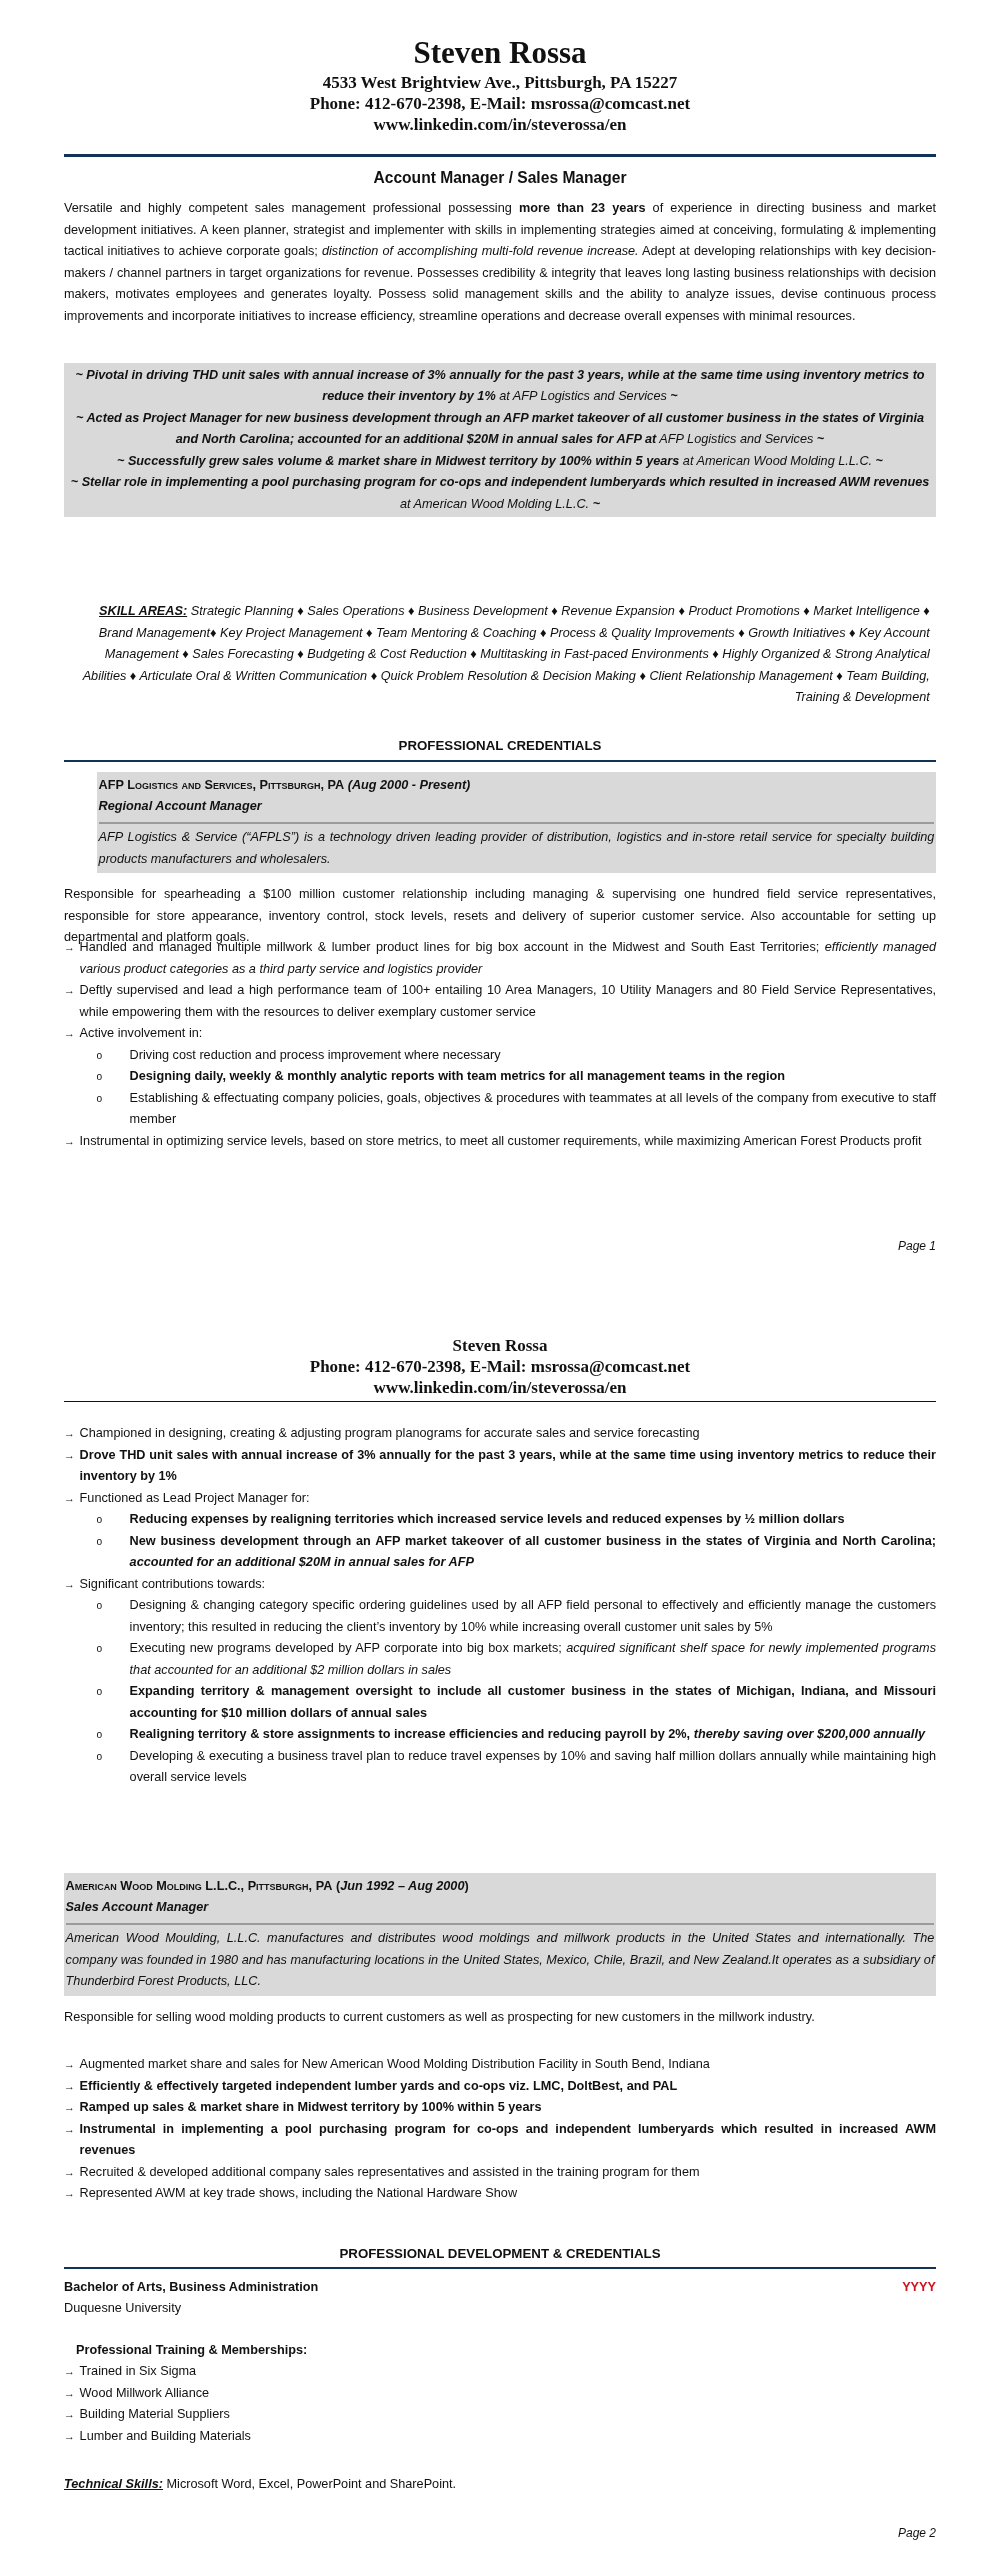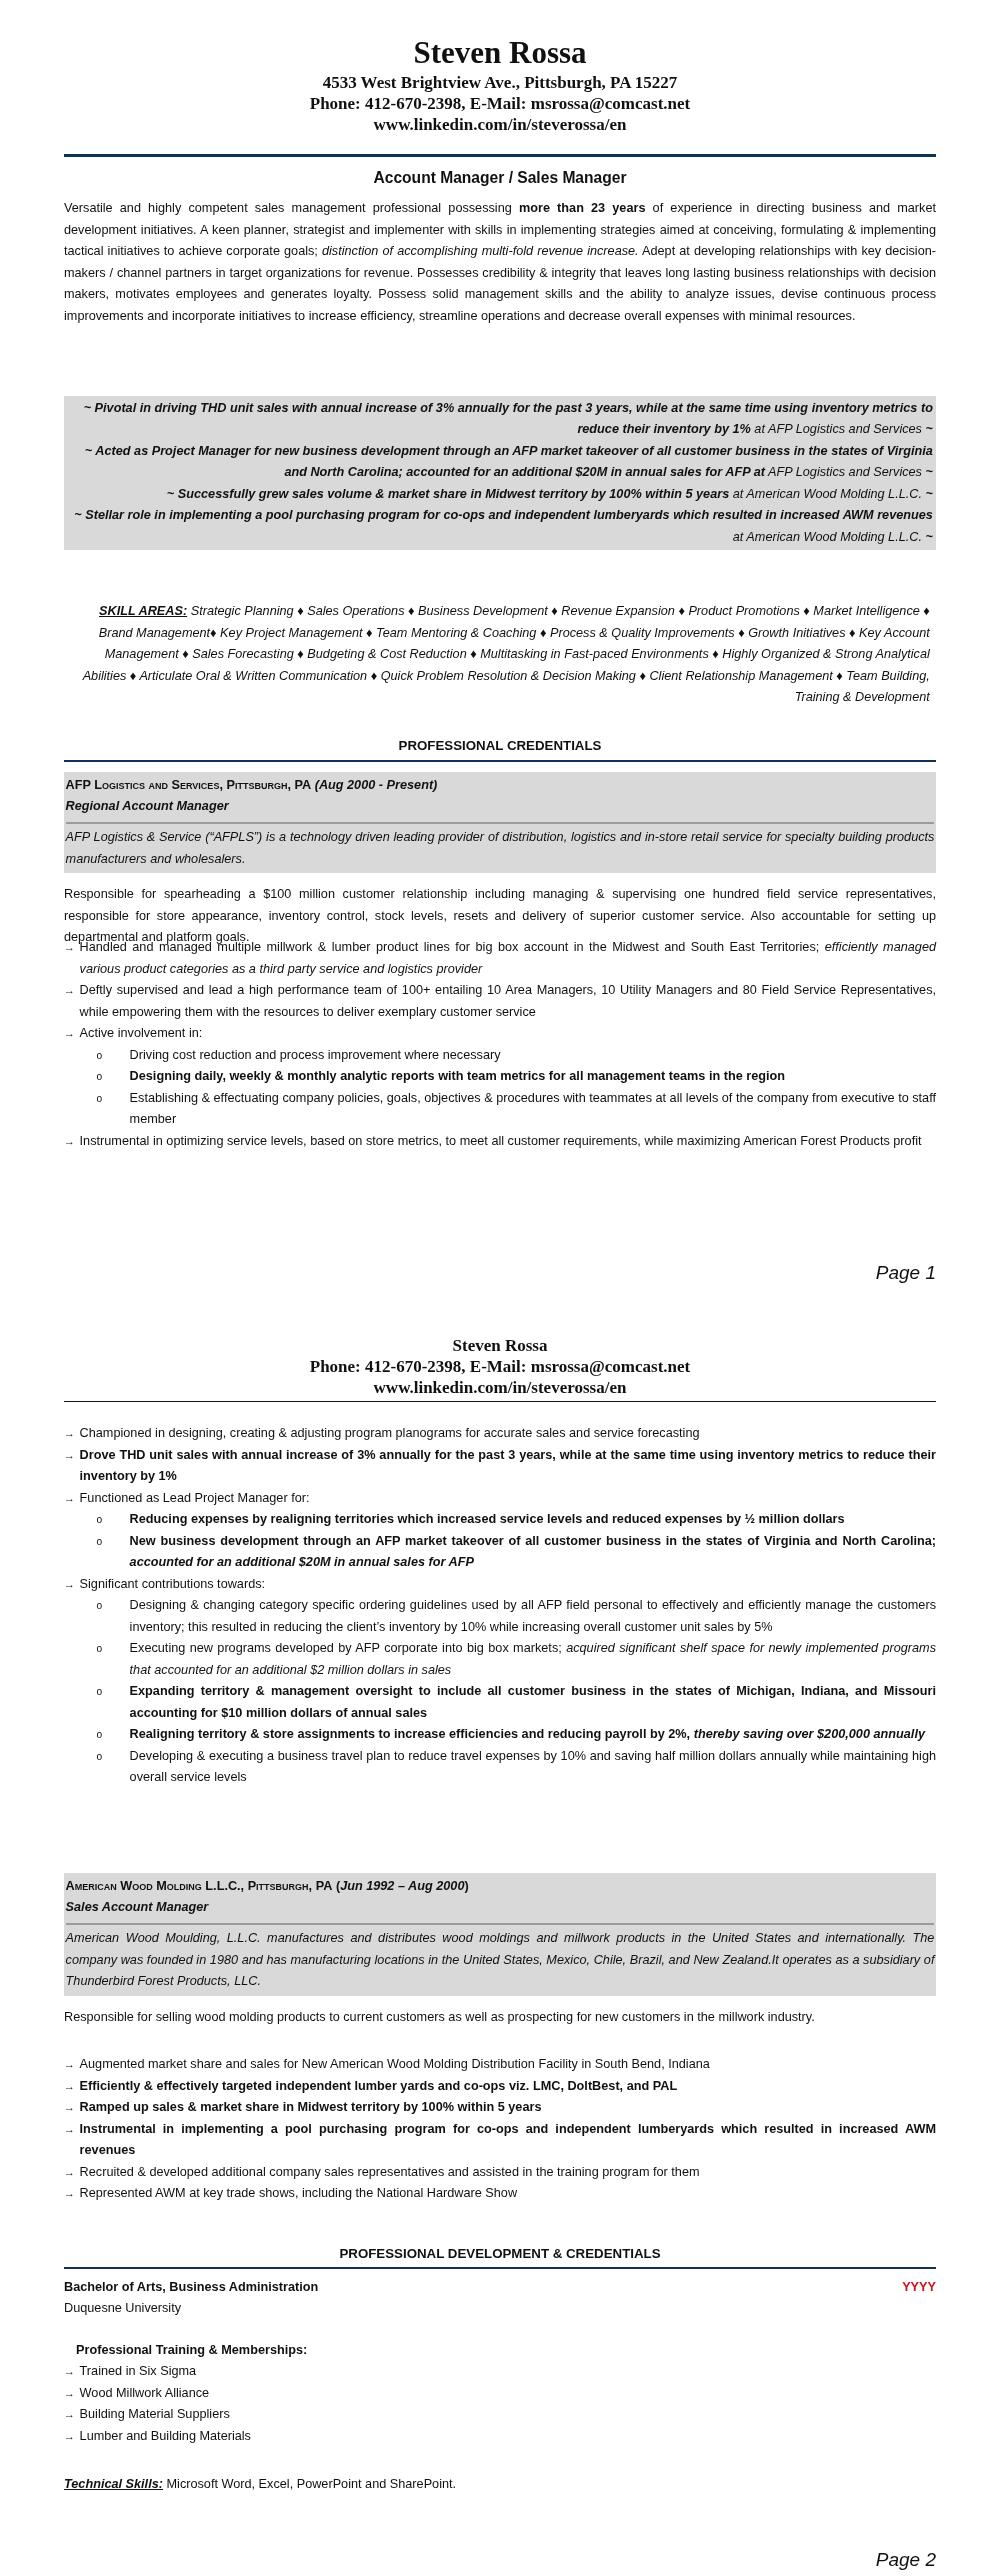--- a/index.html
+++ b/index.html
@@ -30,52 +30,52 @@
   .job-desc { padding: 3.1px 1.6px 3.1px 1.6px; font-size: 12.7px; line-height: 21.5px; font-style: italic; text-align: justify; }
   ul.arrow { list-style: none; }
   ul.arrow > li { position: relative; padding-left: 15.6px; font-size: 12.7px; line-height: 21.5px; text-align: justify; }
   ul.arrow > li > .bullet { position: absolute; left: 0; top: 0; font-size: 11px; }
   ul.circle { list-style: none; margin-left: 33px; }
   ul.circle > li { position: relative; padding-left: 33px; font-size: 12.7px; line-height: 21.5px; text-align: justify; }
   ul.circle > li > .bullet { position: absolute; left: 0; top: 0; font-size: 10.2px; }
   .b { font-weight: bold; }
   .i { font-style: italic; }
   .bi { font-weight: bold; font-style: italic; }
-  .page-num { text-align: right; font-style: italic; font-size: 19px; line-height: 19px; margin-top: 26px; }
+  .page-num { text-align: right; font-style: italic; font-size: 12px; line-height: 19px; }
   .edu-row { display: flex; justify-content: space-between; font-size: 12.7px; line-height: 21px; }
   .yyyy { color: #d0111b; font-weight: bold; }
   .abs { position: absolute; left: 0; right: 0; }
 </style>
 </head>
 <body>
 
 <div class="page" style="top:0;">
   <div class="abs serif name1" style="top:36px;">Steven Rossa</div>
   <div class="abs serif hline1" style="top:73px;text-align:center;">4533 West Brightview Ave., Pittsburgh, PA 15227</div>
   <div class="abs serif hline1" style="top:94px;">Phone: 412-670-2398, E-Mail: msrossa@comcast.net</div>
   <div class="abs serif hline1" style="top:115px;">www.linkedin.com/in/steverossa/en</div>
   <div class="abs rule-navy" style="top:154px;"></div>
 
   <div class="abs h-title" style="top:168px;">Account Manager / Sales Manager</div>
 
   <div class="abs para" style="top:198px;"><span>Versatile and highly competent sales management professional possessing </span><span class="b">more than 23 years</span><span> of experience in directing business and market development initiatives. A keen planner, strategist and implementer with skills in implementing strategies aimed at conceiving, formulating &amp; implementing tactical initiatives to achieve corporate goals; </span><span class="i">distinction of accomplishing multi-fold revenue increase.</span><span> Adept at developing relationships with key decision-makers / channel partners in target organizations for revenue. Possesses credibility &amp; integrity that leaves long lasting business relationships with decision makers, motivates employees and generates loyalty. Possess solid management skills and the ability to analyze issues, devise continuous process improvements and incorporate initiatives to increase efficiency, streamline operations and decrease overall expenses with minimal resources.</span></div>
 
-  <div class="abs highlights" style="top:396px;text-align:right;">
+  <div class="abs highlights" style="top:363px;">
     <div class="hl"><span class="b">~ Pivotal in driving THD unit sales with annual increase of 3% annually for the past 3 years, while at the same time using inventory metrics to reduce their inventory by 1%</span><span> at AFP Logistics and Services </span><span class="b">~</span></div>
     <div class="hl"><span class="b">~ Acted as Project Manager for new business development through an AFP market takeover of all customer business in the states of Virginia and North Carolina; accounted for an additional $20M in annual sales for AFP at</span><span> AFP Logistics and Services </span><span class="b">~</span></div>
     <div class="hl"><span class="b">~ Successfully grew sales volume &amp; market share in Midwest territory by 100% within 5 years</span><span> at American Wood Molding L.L.C. </span><span class="b">~</span></div>
     <div class="hl"><span class="b">~ Stellar role in implementing a pool purchasing program for co-ops and independent lumberyards which resulted in increased AWM revenues</span><span> at American Wood Molding L.L.C. </span><span class="b">~</span></div>
   </div>
 
   <div class="abs skills" style="top:601px;"><span class="label">SKILL AREAS:</span><span> Strategic Planning ♦ Sales Operations ♦ Business Development ♦ Revenue Expansion ♦ Product Promotions ♦ Market Intelligence ♦ Brand Management♦ Key Project Management ♦ Team Mentoring &amp; Coaching ♦ Process &amp; Quality Improvements ♦ Growth Initiatives ♦ Key Account Management ♦ Sales Forecasting ♦ Budgeting &amp; Cost Reduction ♦ Multitasking in Fast-paced Environments ♦ Highly Organized &amp; Strong Analytical Abilities ♦ Articulate Oral &amp; Written Communication ♦ Quick Problem Resolution &amp; Decision Making ♦ Client Relationship Management ♦ Team Building, Training &amp; Development</span></div>
 
   <div class="abs sec-title" style="top:736px;">PROFESSIONAL CREDENTIALS</div>
   <div class="abs rule-navy" style="top:760px; height:2.3px;"></div>
 
-  <div class="abs job-box" style="top:772px;">
+  <div class="abs job-box" style="top:772px;margin-left:33px;">
     <div class="job-head">
       <div><span class="company">AFP Logistics and Services, Pittsburgh, PA</span><span class="dates"> (Aug 2000 - Present)</span></div>
       <div class="title">Regional Account Manager</div>
     </div>
     <div class="job-divider"></div>
     <div class="job-desc">AFP Logistics &amp; Service (“AFPLS”) is a technology driven leading provider of distribution, logistics and in-store retail service for specialty building products manufacturers and wholesalers.</div>
   </div>
 
   <div class="abs para" style="top:884px;">Responsible for spearheading a $100 million customer relationship including managing &amp; supervising one hundred field service representatives, responsible for store appearance, inventory control, stock levels, resets and delivery of superior customer service. Also accountable for setting up departmental and platform goals.</div>
 

